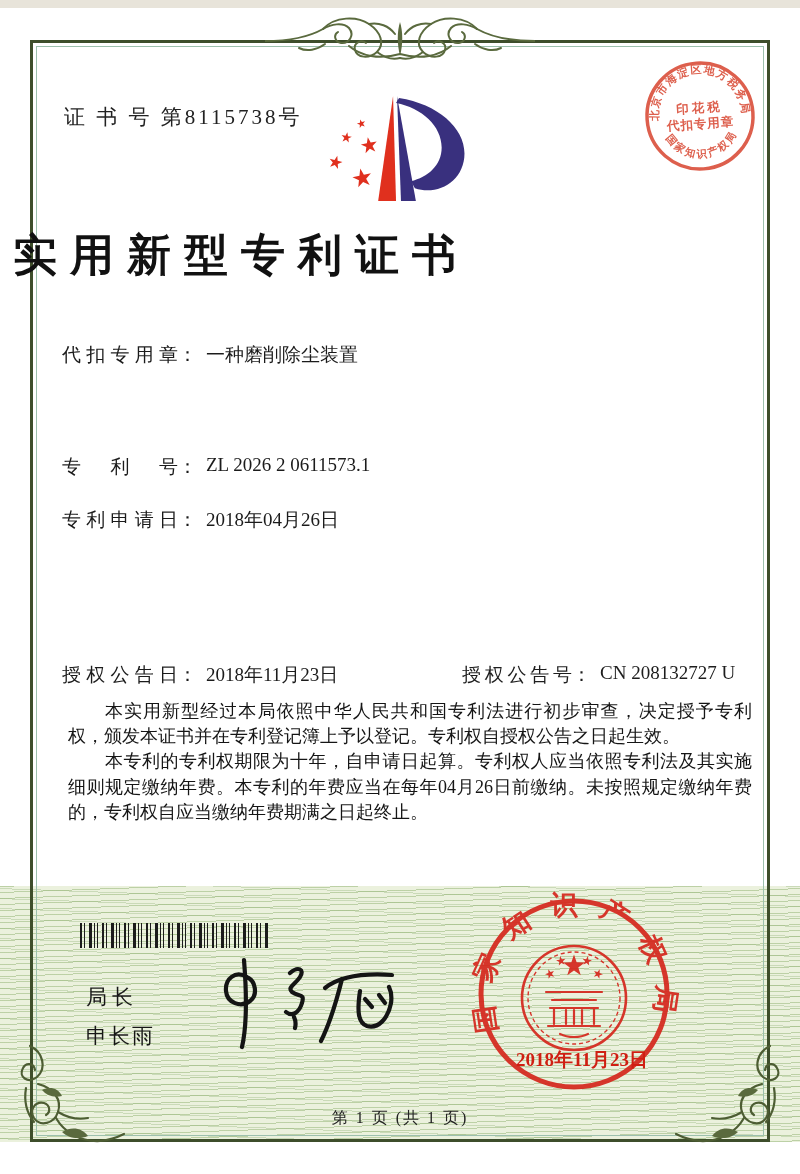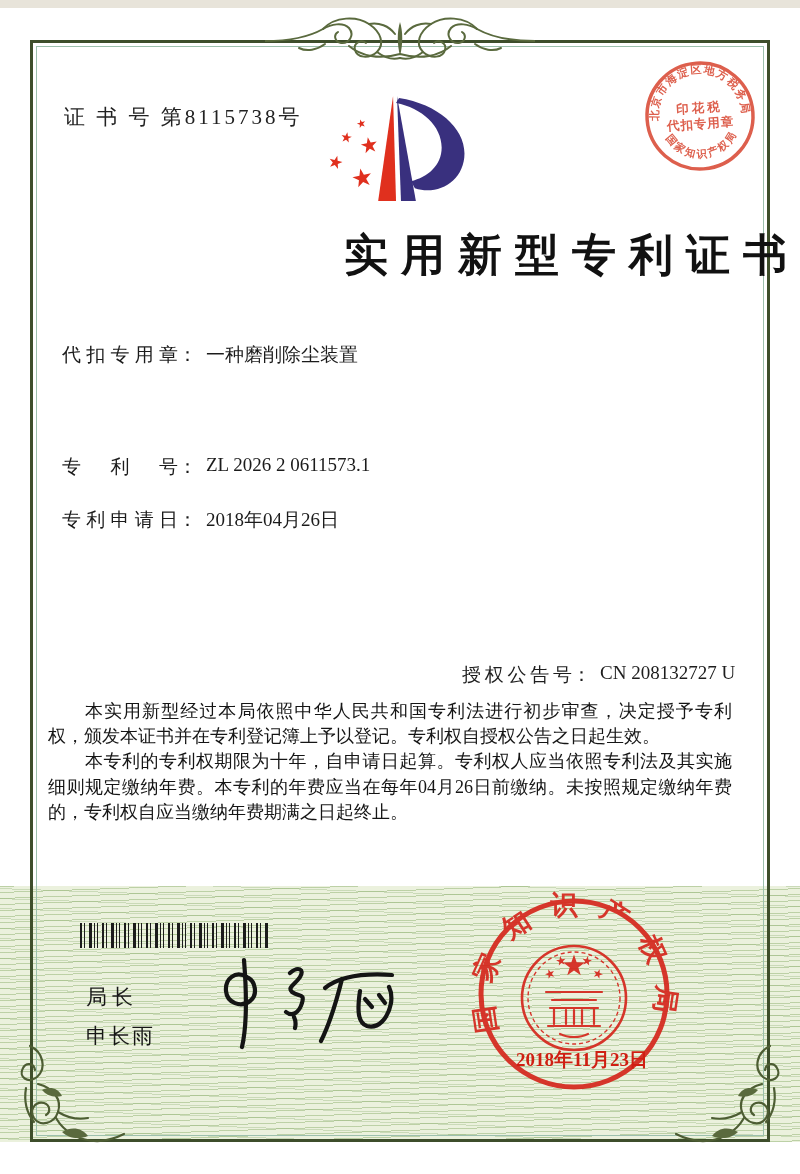--- a/index.html
+++ b/index.html
@@ -22,31 +22,31 @@
     position:absolute; left:30px; top:32px; width:740px; height:1102px;
     border:3px solid #3e4e2b;
   }
   .frame-inner {
     position:absolute; left:36px; top:38px; width:728px; height:1090px;
     border:1px solid #9cc0ad;
   }
   .cert-no { position:absolute; left:64px; top:95px; font-size:21px; letter-spacing:3px; color:#222; }
   .logo { position:absolute; left:322px; top:82px; width:156px; height:124px; }
   .title {
-    position:absolute; left:0; top:218px; width:800px; text-align:right;
+    position:absolute; left:0; top:218px; width:800px; text-align:left;
     font-size:44px; font-weight:bold; letter-spacing:13px; color:#111; text-indent:13px;
   }
   .row { position:absolute; left:62px; font-size:19px; color:#1b1b1b; white-space:nowrap; }
   .lab { display:inline-block; width:116px; text-align:justify; text-align-last:justify; vertical-align:top; }
   .colon { vertical-align:top; }
   .val { margin-left:9px; vertical-align:top; }
   .val-wrap { display:inline-block; margin-left:9px; width:552px; white-space:normal; line-height:28px; vertical-align:top; }
   .grant-no { position:absolute; left:462px; top:654px; font-size:19px; white-space:nowrap; }
   .grant-no .lab { width:110px; }
-  .paras { position:absolute; left:48px; top:691px; width:684px; }
+  .paras { position:absolute; left:68px; top:691px; width:684px; }
   .paras p {
     font-size:18px; line-height:25.2px; text-indent:2.05em; text-align:justify;
     color:#151515; margin:0;
   }
   .barcode {
     position:absolute; left:80px; top:915px; width:190px; height:25px;
     background:repeating-linear-gradient(90deg,
       #1c1c1c 0 2px, transparent 2px 4px,
       #1c1c1c 4px 5px, transparent 5px 9px,
       #1c1c1c 9px 12px, transparent 12px 14px,
@@ -145,20 +145,23 @@
   <div class="title">实用新型专利证书</div>
 
   <div class="row" style="top:334px">
     <span class="lab">代扣专用章</span><span class="colon">：</span><span class="val">一种磨削除尘装置</span>
   </div>
   <div class="row" style="top:446px">
     <span class="lab">专利号</span><span class="colon">：</span><span class="val">ZL 2026 2 0611573.1</span>
   </div>
   <div class="row" style="top:499px">
     <span class="lab">专利申请日</span><span class="colon">：</span><span class="val">2018年04月26日</span>
+  </div>
+  <div class="row" style="top:654px">
+    <span class="lab">授权公告日</span><span class="colon">：</span><span class="val">2018年11月23日</span>
   </div>
   <div class="grant-no">
     <span class="lab">授权公告号</span><span class="colon">：</span><span class="val">CN 208132727 U</span>
   </div>
 
   <div class="paras">
     <p>本实用新型经过本局依照中华人民共和国专利法进行初步审查，决定授予专利权，颁发本证书并在专利登记簿上予以登记。专利权自授权公告之日起生效。</p>
     <p>本专利的专利权期限为十年，自申请日起算。专利权人应当依照专利法及其实施细则规定缴纳年费。本专利的年费应当在每年04月26日前缴纳。未按照规定缴纳年费的，专利权自应当缴纳年费期满之日起终止。</p>
   </div>
 
@@ -204,14 +207,15 @@
         <path d="M 84,112 L 128,112"></path>
         <path d="M 82,120 L 130,120"></path>
         <path d="M 86,120 L 86,136 M 98,122 L 98,136 M 106,122 L 106,136 M 114,122 L 114,136 M 126,120 L 126,136"></path>
         <path d="M 80,138 L 132,138"></path>
         <path d="M 92,146 C 100,150 112,150 120,146"></path>
       </g>
     </g>
   </svg>
   <div class="seal-date">2018年11月23日</div>
 
+  <div class="footer">第 1 页 (共 1 页)</div>
 
 </div>
 
 </body></html>

